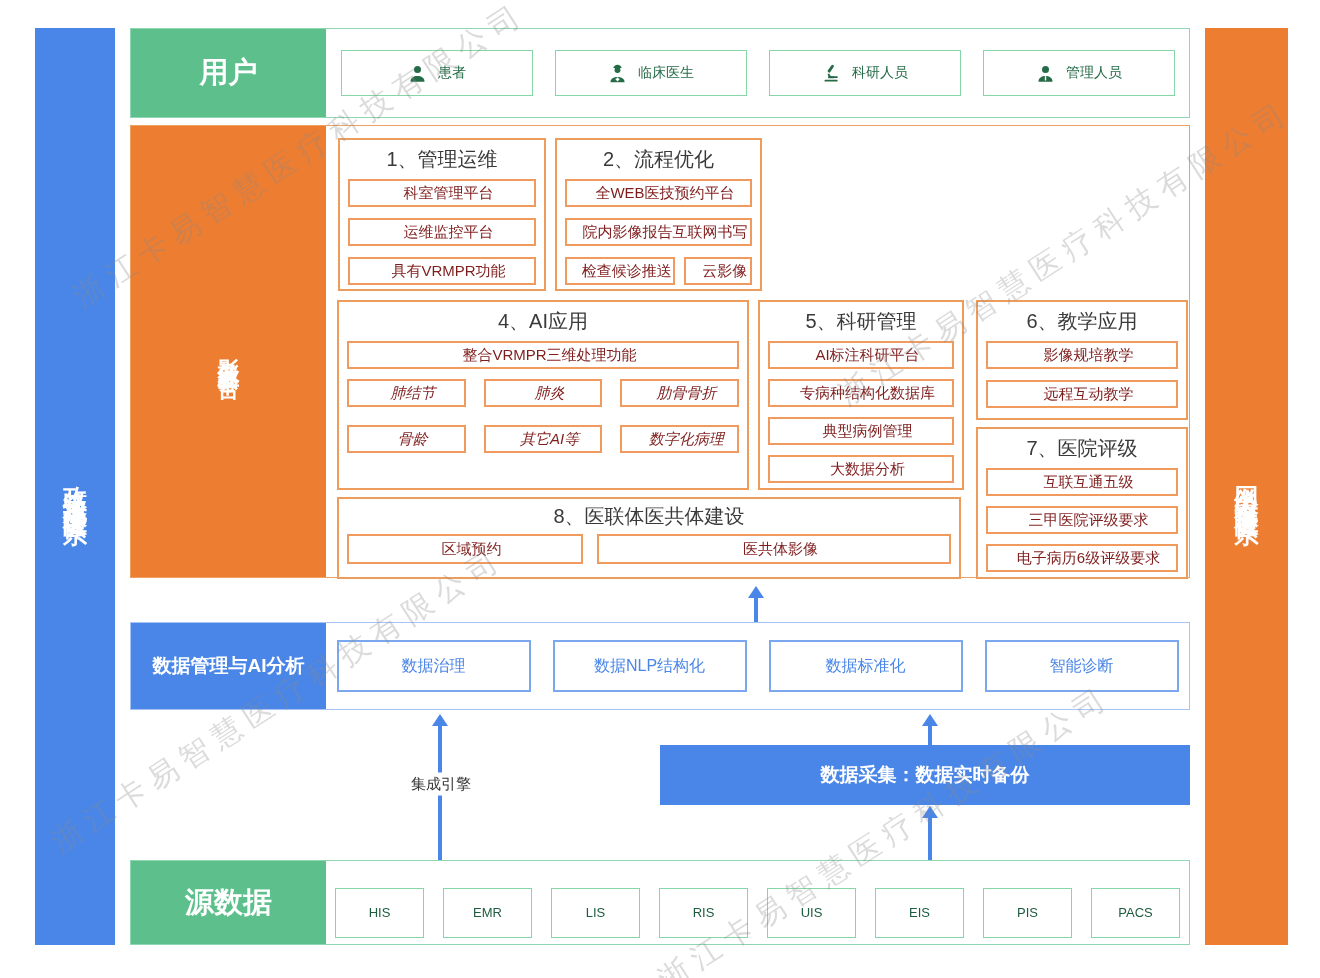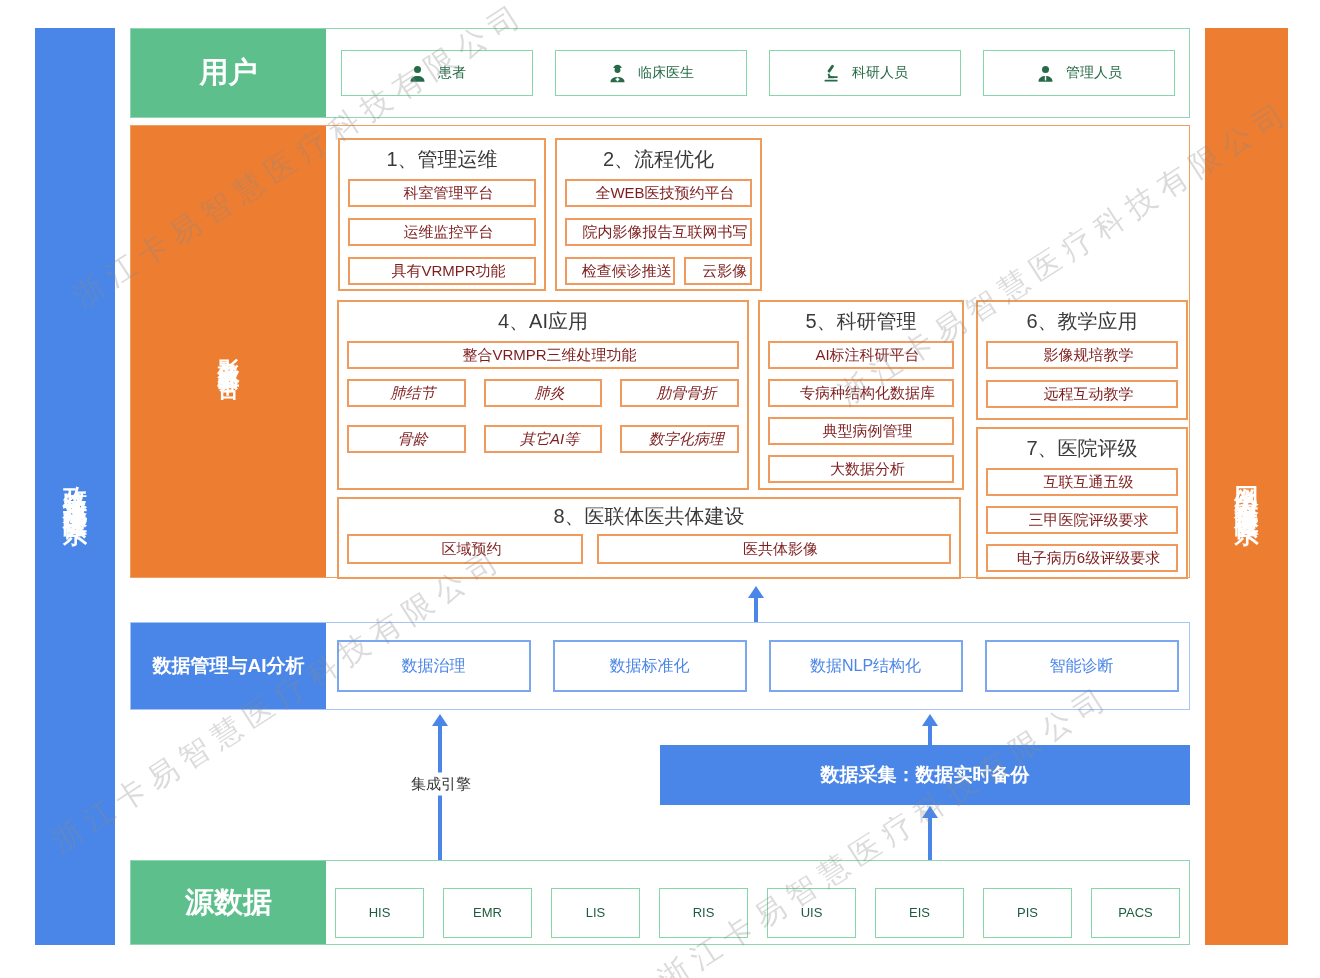--- a/index.html
+++ b/index.html
@@ -203,22 +203,22 @@
         <div class="obox" style="flex:235;height:30px;">区域预约</div>
         <div class="obox" style="flex:362;height:30px;">医共体影像</div>
       </div>
     </div>
   </div>
 
   <div class="abs rowbox blue-border" style="left:130px;top:622px;width:1060px;height:88px;box-sizing:border-box;">
     <div class="rlabel blue-fill dm-label">数据管理与AI分析</div>
     <div class="rcontent" style="justify-content:center;gap:22px;">
       <div class="dm-item">数据治理</div>
+      <div class="dm-item">数据NLP结构化</div>
       <div class="dm-item">数据标准化</div>
-      <div class="dm-item">数据NLP结构化</div>
       <div class="dm-item">智能诊断</div>
     </div>
   </div>
 
   <div class="arrow" style="left:748px;top:586px;height:36px;">
     <div class="head"></div>
       <div class="shaft"></div>
   </div>
   <div class="arrow" style="left:432px;top:714px;height:146px;">
     <div class="head"></div>

